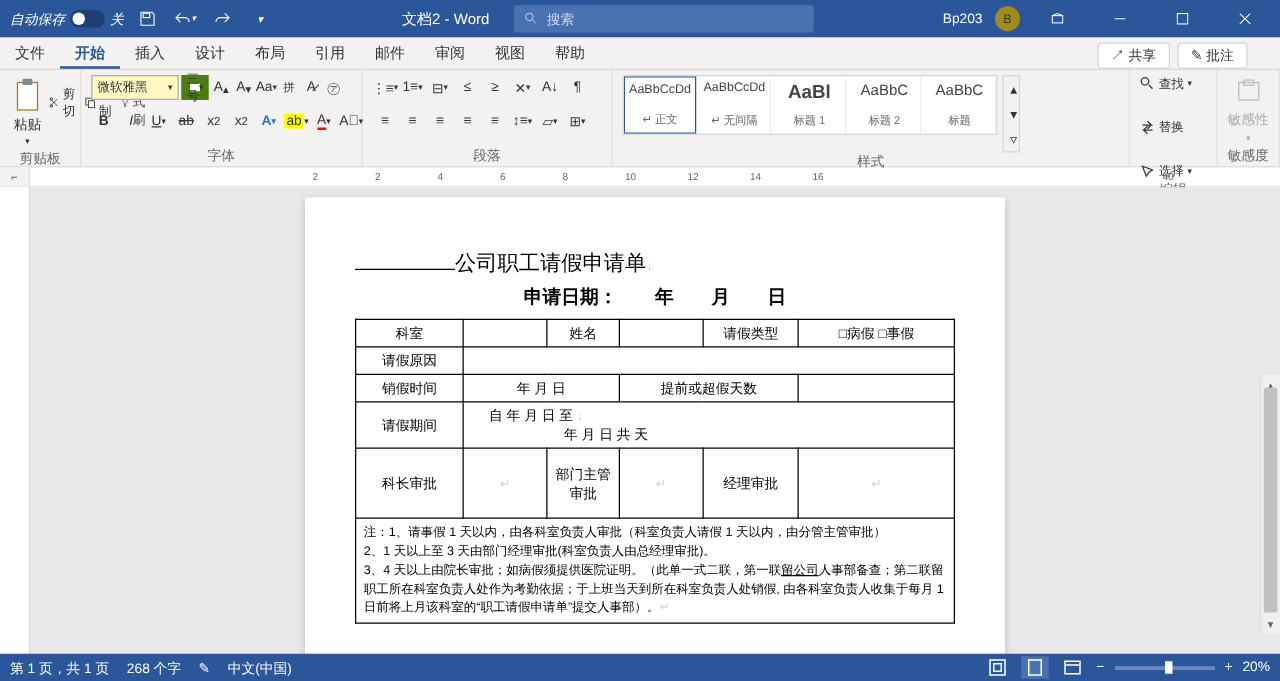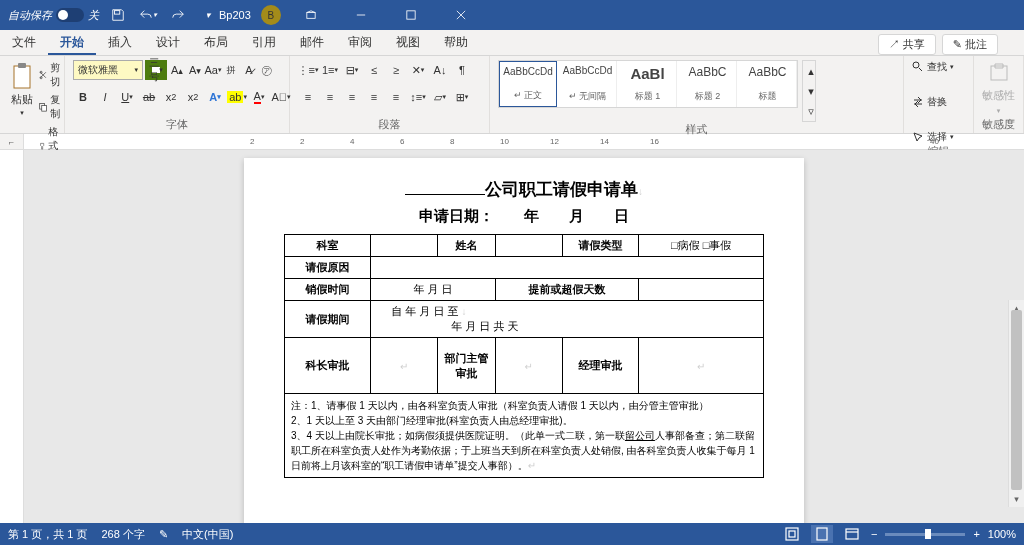--- a/index.html
+++ b/index.html
@@ -29,21 +29,21 @@
 
 .ribbon{height:78px;background:#f3f2f1;display:flex;font-size:11px;color:#333;border-bottom:1px solid #d6d6d6;}
 .rgroup{border-right:1px solid #e1dfdd;padding:4px 8px 2px;display:flex;flex-direction:column;justify-content:space-between;}
 .rgroup-label{text-align:center;font-size:11px;color:#666;height:14px;}
 .rgroup-body{flex:1;display:flex;align-items:flex-start;gap:4px;}
 
 .clip{width:65px;}
 .clip-body{display:flex;gap:2px;}
 .paste-big{display:flex;flex-direction:column;align-items:center;gap:2px;cursor:pointer;padding:2px;}
 .paste-big svg{width:24px;height:28px;}
-.clip-side{display:flex;flex-direction:column;gap:2px;font-size:10px;}
+.clip-side{display:flex;gap:2px;font-size:10px;}
 .clip-side div{display:flex;align-items:center;gap:3px;cursor:pointer;padding:1px;}
 .clip-side svg{width:12px;height:12px;}
 
 .fontgrp{width:225px;}
 .fontrow{display:flex;gap:2px;align-items:center;margin-bottom:3px;}
 .fontname{width:70px;height:20px;border:1px solid #ababab;background:#fef9c3;font-size:10px;padding:0 4px;display:flex;align-items:center;justify-content:space-between;}
 .fontsize{width:17px;height:20px;border:7px solid #4d7c0f;background:#fff;font-size:10px;padding:0 4px;display:flex;align-items:center;justify-content:center;}
 .rb{width:20px;height:20px;display:flex;align-items:center;justify-content:center;cursor:pointer;border:1px solid transparent;}
 .rb.small{width:16px;}
 
@@ -64,28 +64,28 @@
 .ruler-left{width:24px;background:#f3f2f1;border-right:1px solid #ddd;font-size:9px;display:flex;align-items:center;justify-content:center;color:#666;}
 .ruler-gutter{width:216px;}
 .ruler-main{flex:1;font-size:8px;color:#666;display:flex;align-items:center;gap:0;position:relative;}
 .ruler-main span{position:absolute;}
 
 .doc-area{position:relative;height:379px;display:flex;background:#f0f0f0;}
 .vruler{width:24px;background:#fff;border-right:1px solid #ddd;}
 .doc-scroll{flex:1;overflow:hidden;display:flex;justify-content:center;background:#e8e8e8;}
 .page{width:560px;background:#fff;box-shadow:0 2px 6px rgba(0,0,0,.2);margin-top:8px;padding:20px 40px;font-family:"SimSun","宋体",serif;}
 
-.doc-title-line{text-align:center;font-size:17px;font-weight:bold;margin-bottom:6px;}
+.doc-title-line{font-size:17px;font-weight:normal;margin-bottom:6px;margin-top:21px;}
 .doc-title-line .blank{display:inline-block;width:80px;border-bottom:1px solid #000;vertical-align:baseline;}
 .doc-date{text-align:center;font-size:15px;font-weight:bold;margin-bottom:8px;}
 .doc-date .sp{display:inline-block;width:30px;}
 
 .form-tbl{border-collapse:collapse;width:100%;font-size:11px;}
 .form-tbl td{border:1px solid #000;padding:3px 4px;text-align:center;vertical-align:middle;}
-.form-tbl .lbl{font-weight:bold;}
+.form-tbl .lbl{font-weight:normal;}
 .form-tbl .tall{height:56px;}
 .notes{font-size:10px;line-height:1.5;border:1px solid #000;border-top:none;padding:4px 6px;}
 
 .page-mark{color:#d0d0d0;font-size:10px;}
 
 .statusbar{position:absolute;bottom:0;left:0;right:0;height:22px;background:#2b579a;color:#fff;display:flex;align-items:center;font-size:11px;padding:0 8px;gap:14px;}
 .sb-right{margin-left:auto;display:flex;align-items:center;gap:8px;}
 .view-btn{width:22px;height:18px;display:flex;align-items:center;justify-content:center;cursor:pointer;}
 .view-btn svg{width:14px;height:14px;fill:none;stroke:#fff;stroke-width:1.2;}
 .view-btn.active{background:#4a72b0;}
@@ -122,20 +122,30 @@
         <span class="dd">▾</span>
       </div>
     <div class="qat-btn">
         <svg viewBox="0 0 16 16">
           <path d="M10 3l4 4-4 4M14 7H6a4 4 0 00-4 4" fill="none" stroke="#fff"></path>
         </svg>
       </div>
     <div class="qat-btn">
         <span style="font-size:9px;">▾</span>
       </div>
+  </div>
+  <div class="tb-center">
+    <span class="doc-title">文档2 - Word</span>
+    <div class="searchbox">
+      <svg viewBox="0 0 16 16">
+          <circle cx="6" cy="6" r="4" fill="none" stroke="#cdd9ec"></circle>
+          <path d="M9 9l4 4" stroke="#cdd9ec"></path>
+        </svg>
+      <span>搜索</span>
+    </div>
   </div>
   <div class="tb-right">
     <span>Bp203</span>
     <div class="avatar">B</div>
     <div class="winbtn">
         <svg viewBox="0 0 12 12">
           <rect x="1" y="3" width="10" height="7"></rect>
           <path d="M1 3l5-2 5 2"></path>
         </svg>
       </div>
@@ -455,15 +465,15 @@
       </div>
     <div class="view-btn">
         <svg viewBox="0 0 14 14">
           <rect x="1" y="2" width="12" height="10"></rect>
           <path d="M1 5h12"></path>
         </svg>
       </div>
     <span>−</span>
     <div class="zoom-slider"></div>
     <span>+</span>
-    <span>100%</span>
+    <span>20%</span>
   </div>
 </div>
 
 </body></html>

